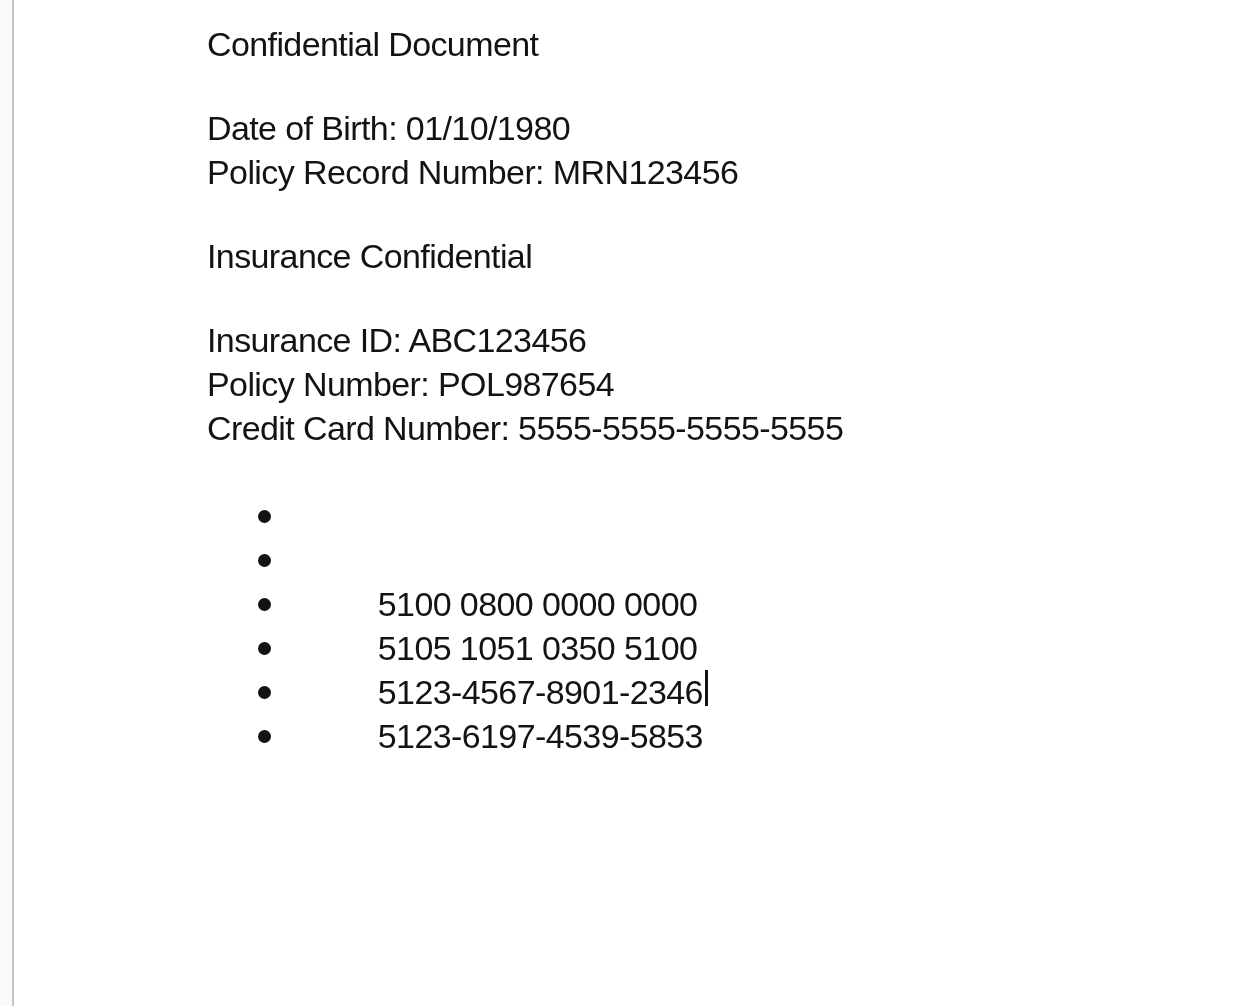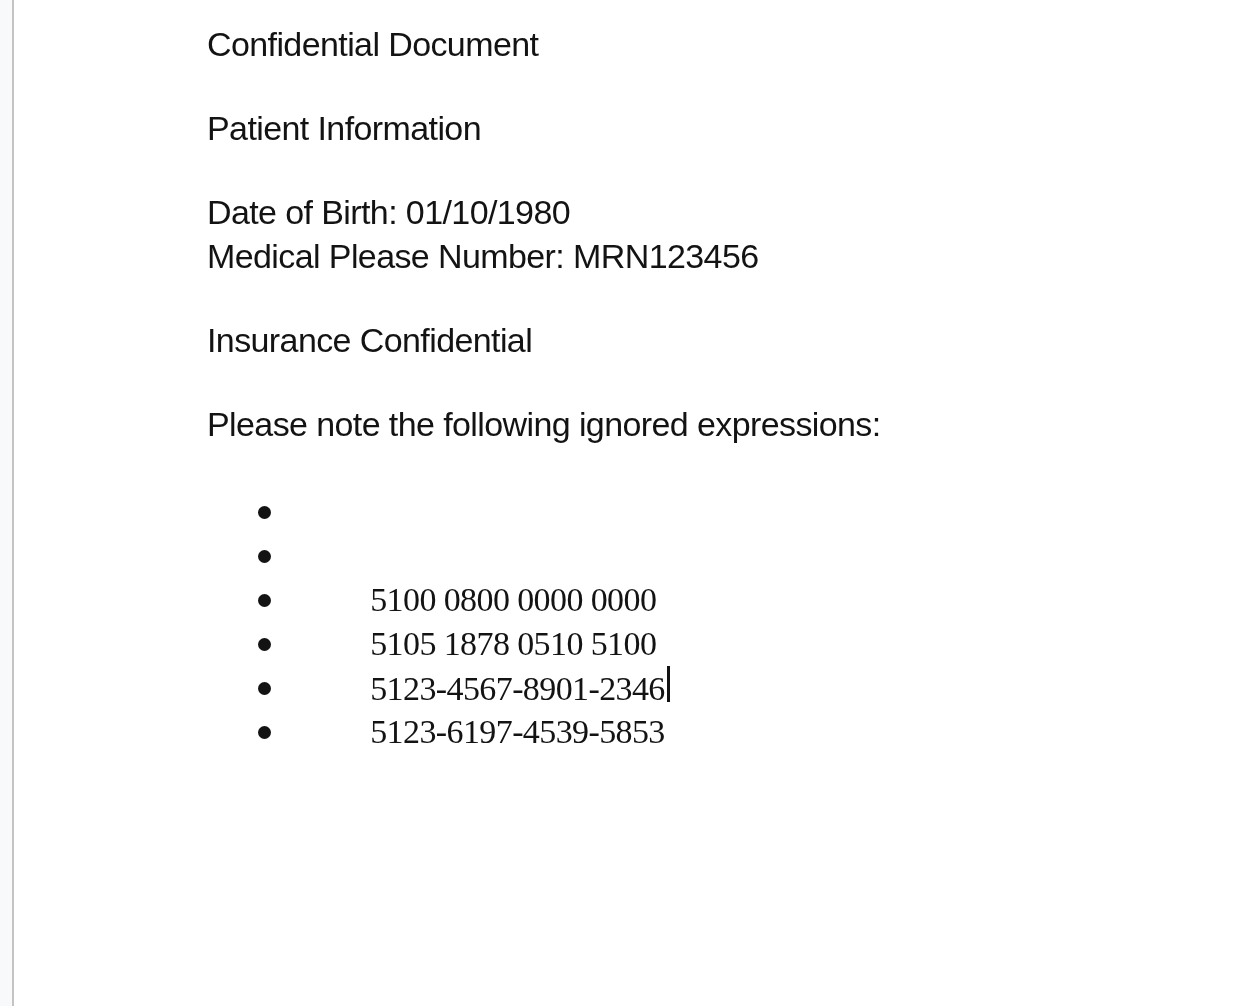--- a/index.html
+++ b/index.html
@@ -38,21 +38,20 @@
   ul.ignored-list {
     list-style: none;
     margin: 44px 0 0 0;
     padding: 0;
   }
   ul.ignored-list li {
     position: relative;
     padding-left: 100px;
     height: 44px;
     white-space: pre;
-    font-family: Liberation Serif, serif;
   }
   .bullet-dot {
     position: absolute;
     left: 51px;
     top: 16px;
     width: 13px;
     height: 13px;
     border-radius: 50%;
     background: #131313;
   }
@@ -70,46 +69,45 @@
 
 <div class="canvas-edge"></div>
 
 <div class="page">
   <div class="content">
 
     <div class="para">
       <div class="line">Confidential Document</div>
     </div>
 
-    <div class="para">
-      <div class="line">Patient Information</div>
-    </div>
 
     <div class="para">
       <div class="line">Date of Birth: 01/10/1980</div>
-      <div class="line">Medical Please Number: MRN123456</div>
+      <div class="line">Policy Record Number: MRN123456</div>
     </div>
 
     <div class="para">
       <div class="line">Insurance Confidential</div>
     </div>
 
+    <div class="para">
+      <div class="line">Insurance ID: ABC123456</div>
+      <div class="line">Policy Number: POL987654</div>
+      <div class="line">Credit Card Number: 5555-5555-5555-5555</div>
+    </div>
 
-    <div class="para">
-      <div class="line">Please note the following ignored expressions:</div>
-    </div>
 
     <ul class="ignored-list">
       <li>
         <span class="bullet-dot"></span>
         <span>5100 0800 0000 0000</span>
       </li>
       <li>
         <span class="bullet-dot"></span>
-        <span>5105 1878 0510 5100</span>
+        <span>5105 1051 0350 5100</span>
       </li>
       <li>
         <span class="bullet-dot"></span>
         <span>5123-4567-8901-2346</span><span class="caret"></span>
       </li>
       <li>
         <span class="bullet-dot"></span>
         <span>5123-6197-4539-5853</span>
       </li>
       <li>

